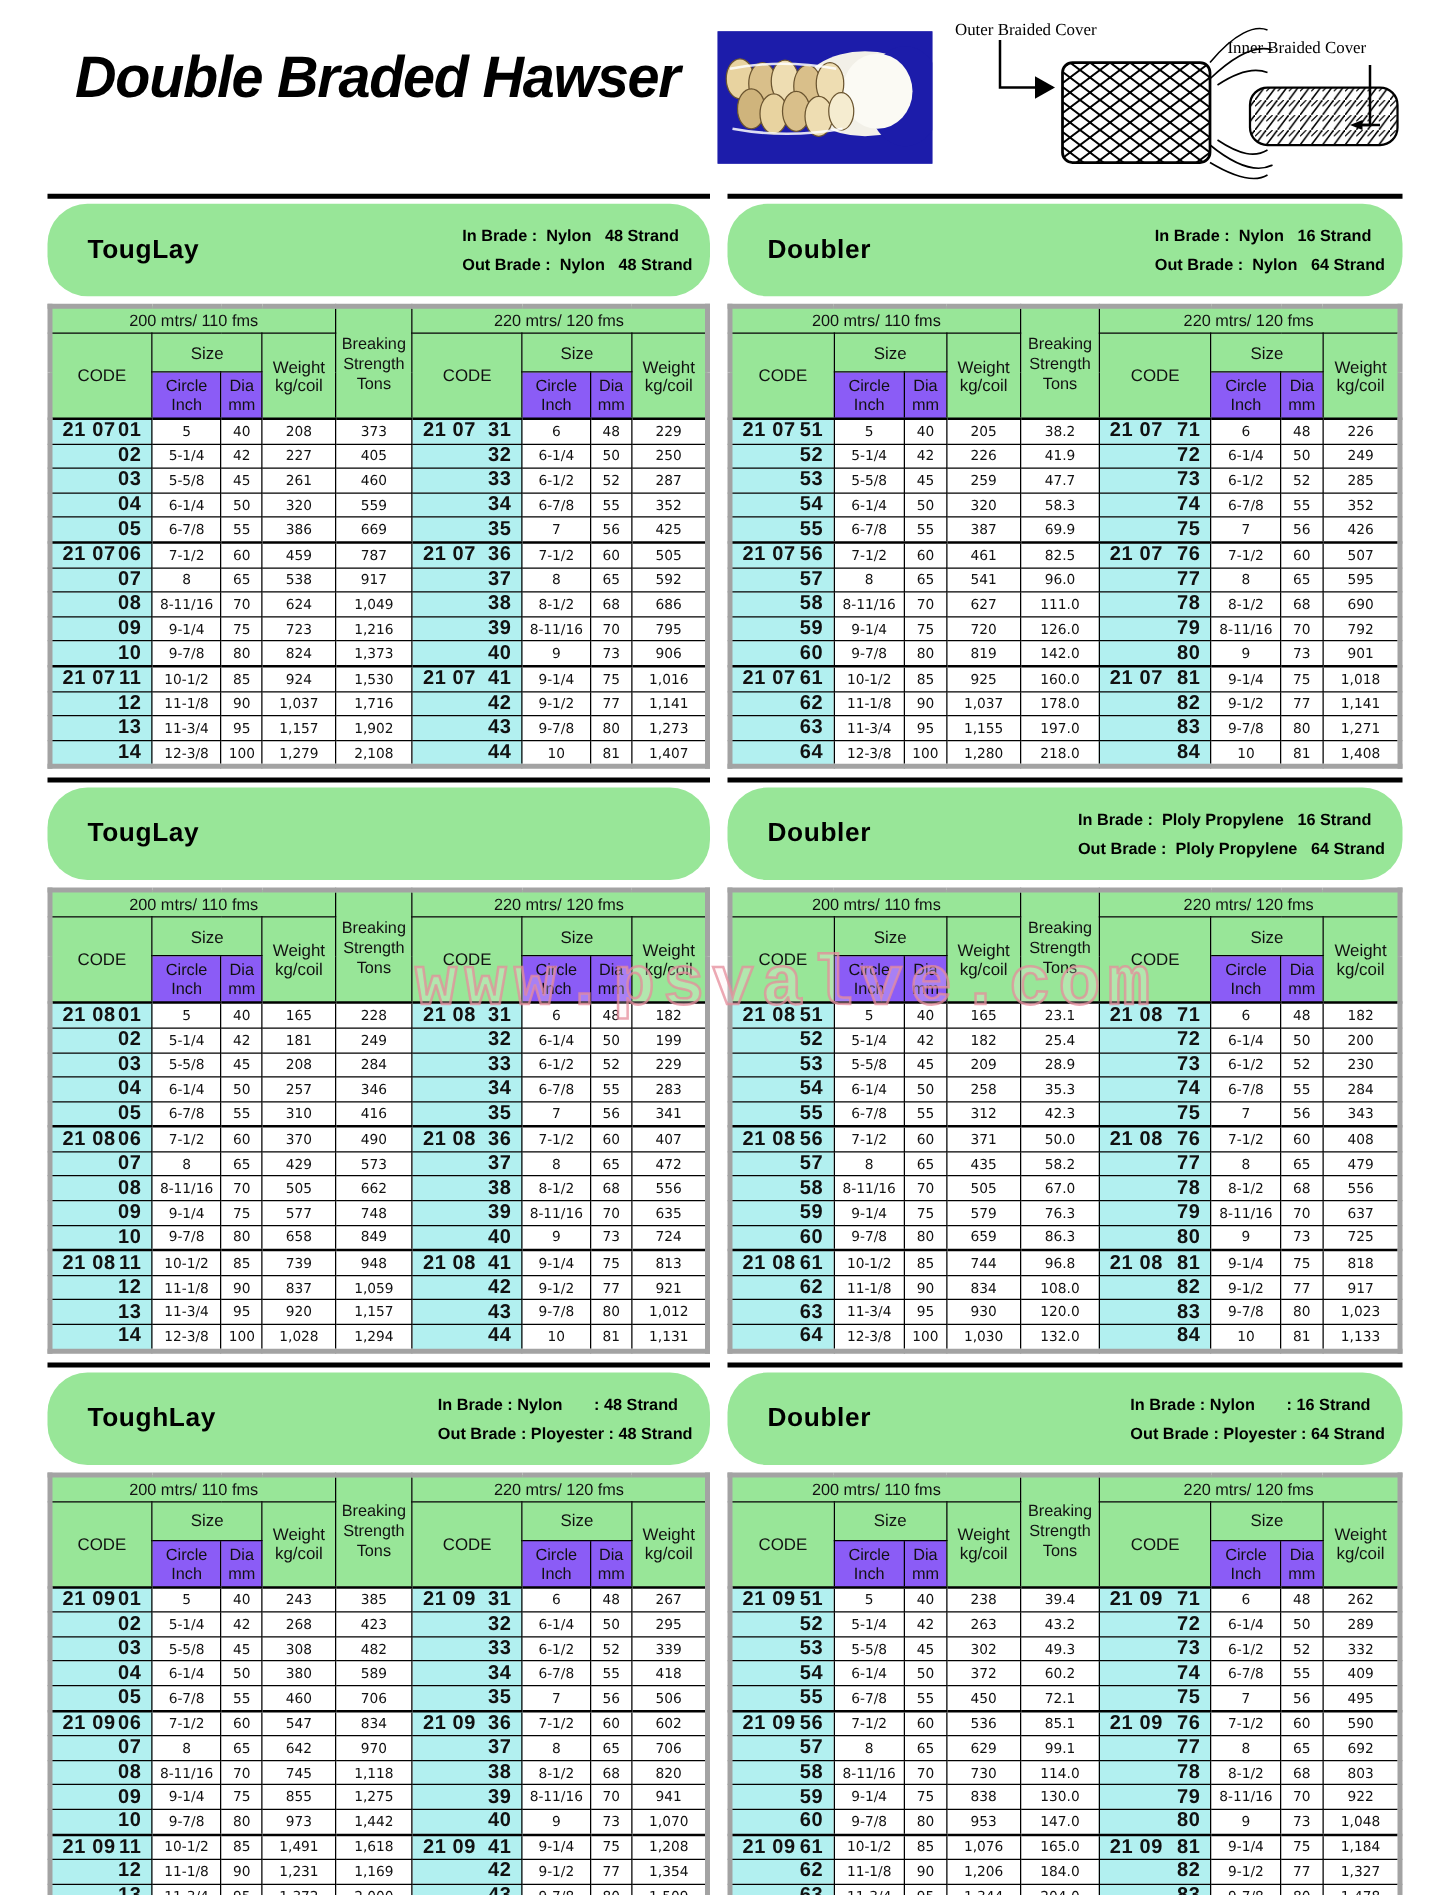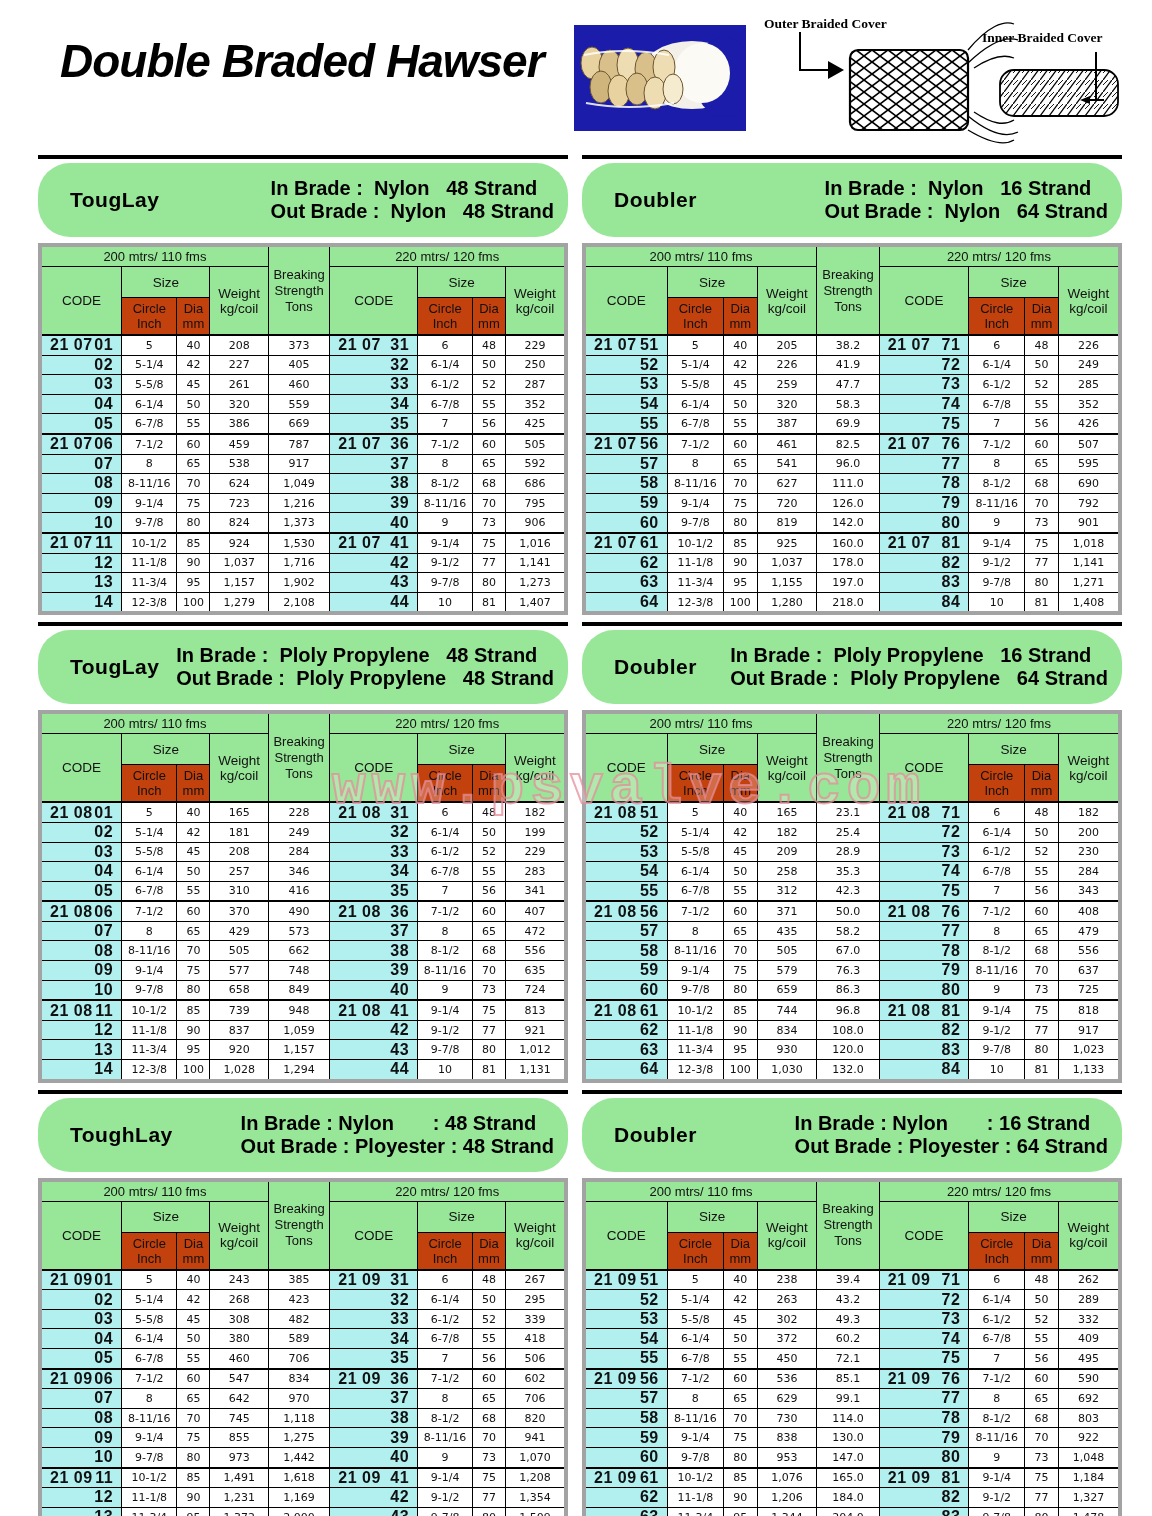--- a/index.html
+++ b/index.html
@@ -2,36 +2,36 @@
 <html><head>
 <meta charset="utf-8">
 <style>
   html,body{margin:0;padding:0;}
   body{width:1152px;height:1516px;background:#ffffff;font-family:"Liberation Sans",sans-serif;position:relative;overflow:hidden;}
   .page-header{position:absolute;top:0;left:0;width:1152px;height:150px;}
   .main-title{position:absolute;left:60px;top:34px;font-family:"Liberation Sans",sans-serif;
     font-style:italic;font-weight:bold;font-size:46px;color:#000;letter-spacing:-1px;transform:scaleY(1.02);}
   .rope-photo{position:absolute;left:574px;top:25px;width:172px;height:106px;background:#1c1caa;overflow:hidden;}
   .diagram{position:absolute;left:752px;top:8px;width:380px;height:140px;}
-  .diag-label{position:absolute;font-family:"Liberation Serif",serif;font-weight:bold;font-size:13.5px;color:#000;white-space:nowrap;}
+  .diag-label{position:absolute;font-family:"Liberation Serif",serif;font-weight:normal;font-size:13.5px;color:#000;white-space:nowrap;}
   .diag-label.outer{left:12px;top:8px;}
   .diag-label.inner{left:230px;top:22px;}
 
   .blocks-grid{position:absolute;left:38px;top:155px;display:grid;
     grid-template-columns:530px 540px;column-gap:14px;row-gap:7px;}
   .block{border-top:4px solid #000;padding-top:4px;}
   .band{height:74px;background:#98e698;display:flex;align-items:center;margin-bottom:6px;border-radius:32px;}
   .band-title{font-size:21px;font-weight:bold;margin-left:32px;letter-spacing:0.5px;}
-  .brade{margin-left:auto;margin-right:14px;font-size:20px;font-weight:bold;line-height:23px;white-space:pre;}
+  .brade{margin-left:auto;margin-right:14px;font-size:13px;font-weight:bold;line-height:23px;white-space:pre;}
 
   table.hawser{border-collapse:collapse;width:100%;table-layout:fixed;border:4px solid #a3a3a3;}
   table.hawser td{border:1px solid #000;text-align:center;vertical-align:middle;padding:0;color:#111;}
   td.mtr{background:#98e698;height:19px;font-size:13px;}
   td.h{background:#98e698;font-size:13.5px;line-height:15px;height:30px;}
-  td.sub{background:#c2410c;font-size:13px;line-height:15px;height:36px;}
+  td.sub{background:#8b5cf6;font-size:13px;line-height:15px;height:36px;}
   td.bs-head{background:#98e698;font-size:13px;line-height:16px;border-left:2px solid #000;border-right:2px solid #000;}
   td.code{background:#b2f0f0;font-weight:bold;font-size:16px;letter-spacing:0.5px;}
   .code-wrap{display:flex;justify-content:space-between;padding:0 8px;}
   .pfx{text-align:left;}
   .sfx{text-align:right;margin-left:auto;}
   td.num{background:#fff;font-size:11px;height:18.6px;font-family:"DejaVu Sans",sans-serif;}
   td.bs-col{border-left:2px solid #000;border-right:2px solid #000;}
   tr.grp td{border-top:2px solid #000;}
   tbody tr:first-child td{border-top:2px solid #000;}
 
@@ -774,21 +774,20 @@
             <td class="num">10</td>
             <td class="num">81</td>
             <td class="num">1,408</td>
           </tr>
         </tbody>
     </table>
   </section>
     <section class="block">
     <div class="band">
       <div class="band-title">TougLay</div>
-      <div class="brade"><div>In Brade :  Ploly Propylene   48 Strand</div><div>Out Brade :  Ploly Propylene   48 Strand</div></div>
     </div>
     <table class="hawser">
       <colgroup>
         <col style="width:15.8%">
           <col style="width:10.7%">
           <col style="width:6.4%">
           <col style="width:11.3%">
         <col style="width:11.9%">
         <col style="width:17.0%">
           <col style="width:10.6%">

